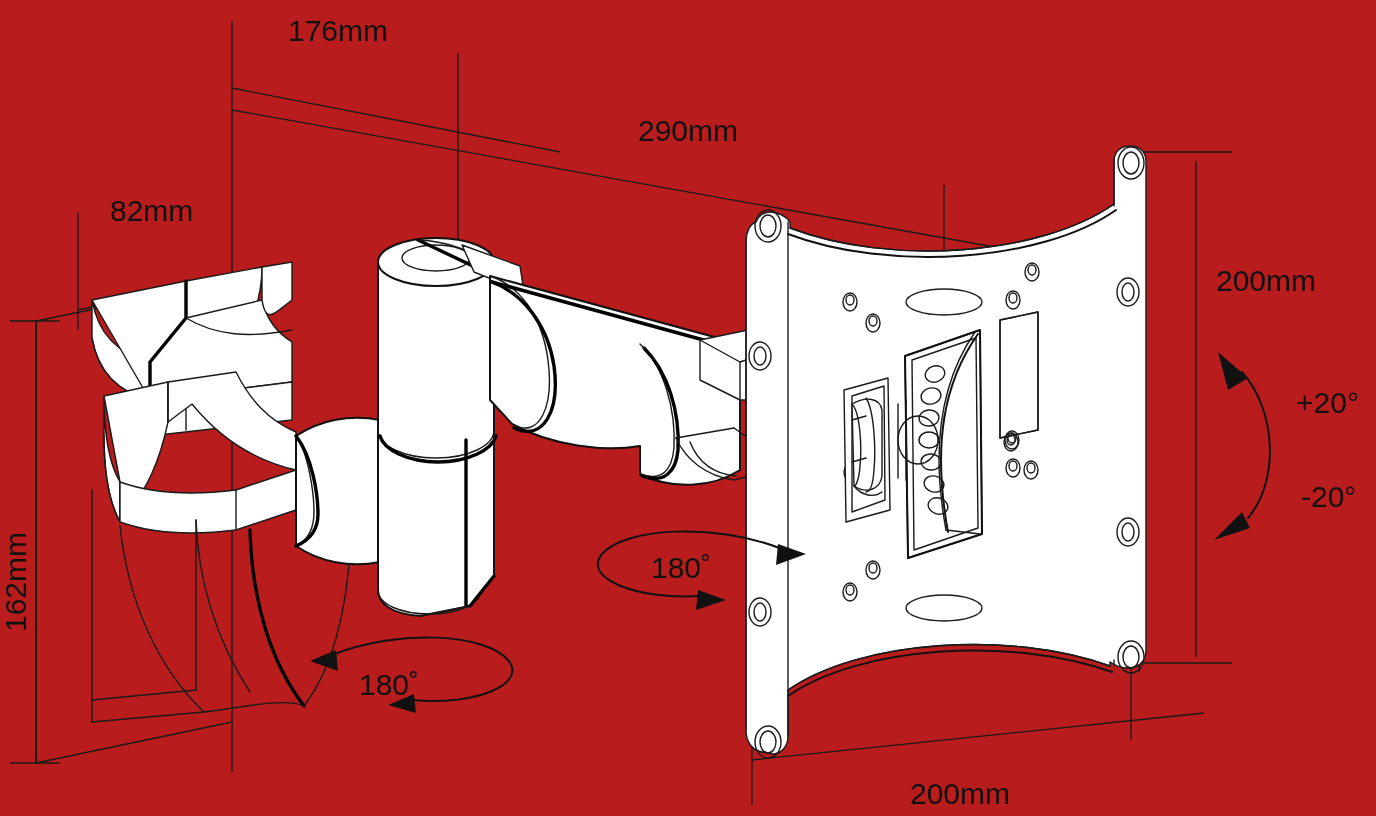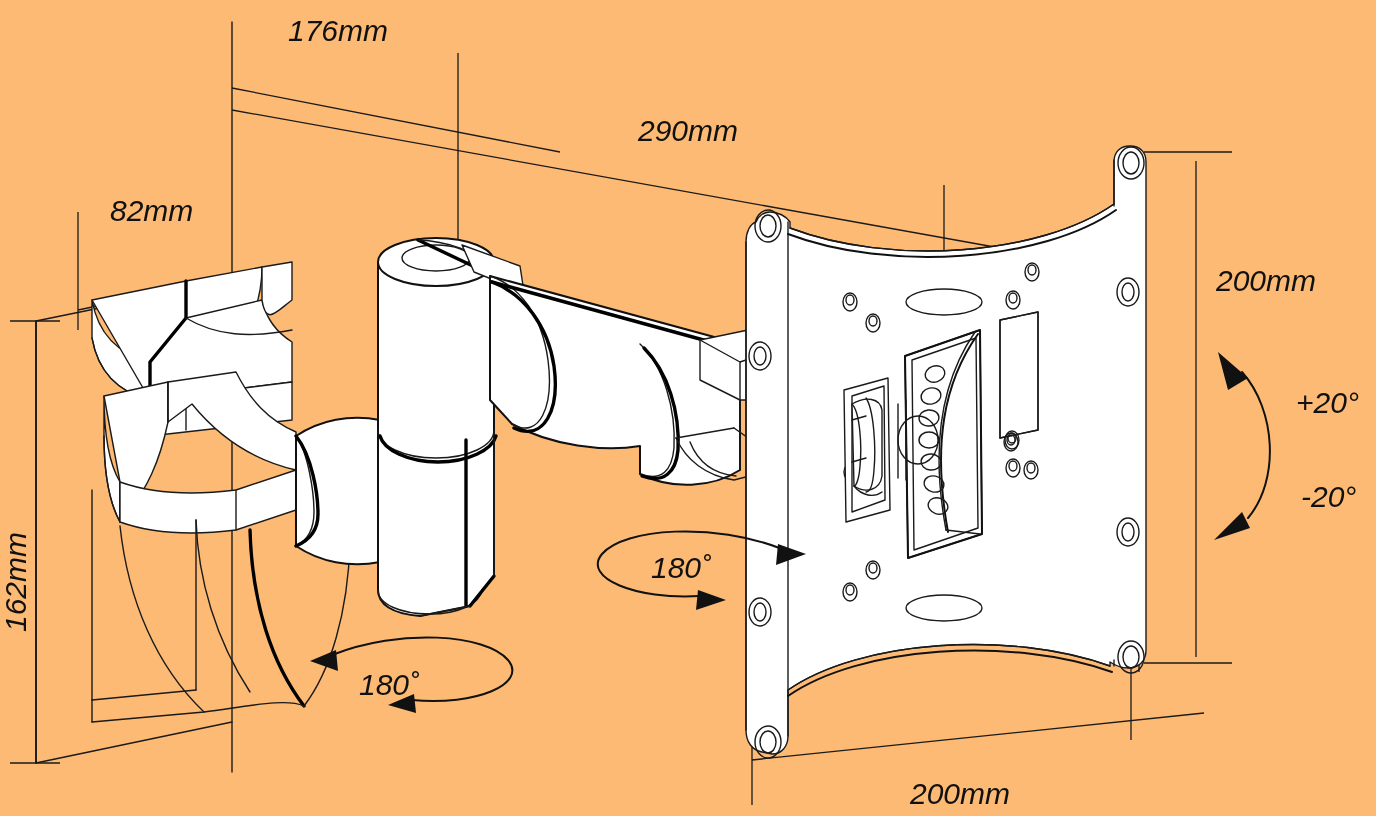--- a/index.html
+++ b/index.html
@@ -10,22 +10,21 @@
   body {
     width: 1376px;
     height: 816px;
     overflow: hidden;
     font-family: "Liberation Sans", sans-serif;
   }
   #stage {
     position: relative;
     width: 1376px;
     height: 816px;
-    background: #fdba74;
-    font-style: italic;
+    background: #b91c1c;
   }
   svg#drawing {
     position: absolute;
     left: 0;
     top: 0;
     width: 1376px;
     height: 816px;
     display: block;
   }
   .dim-text {

